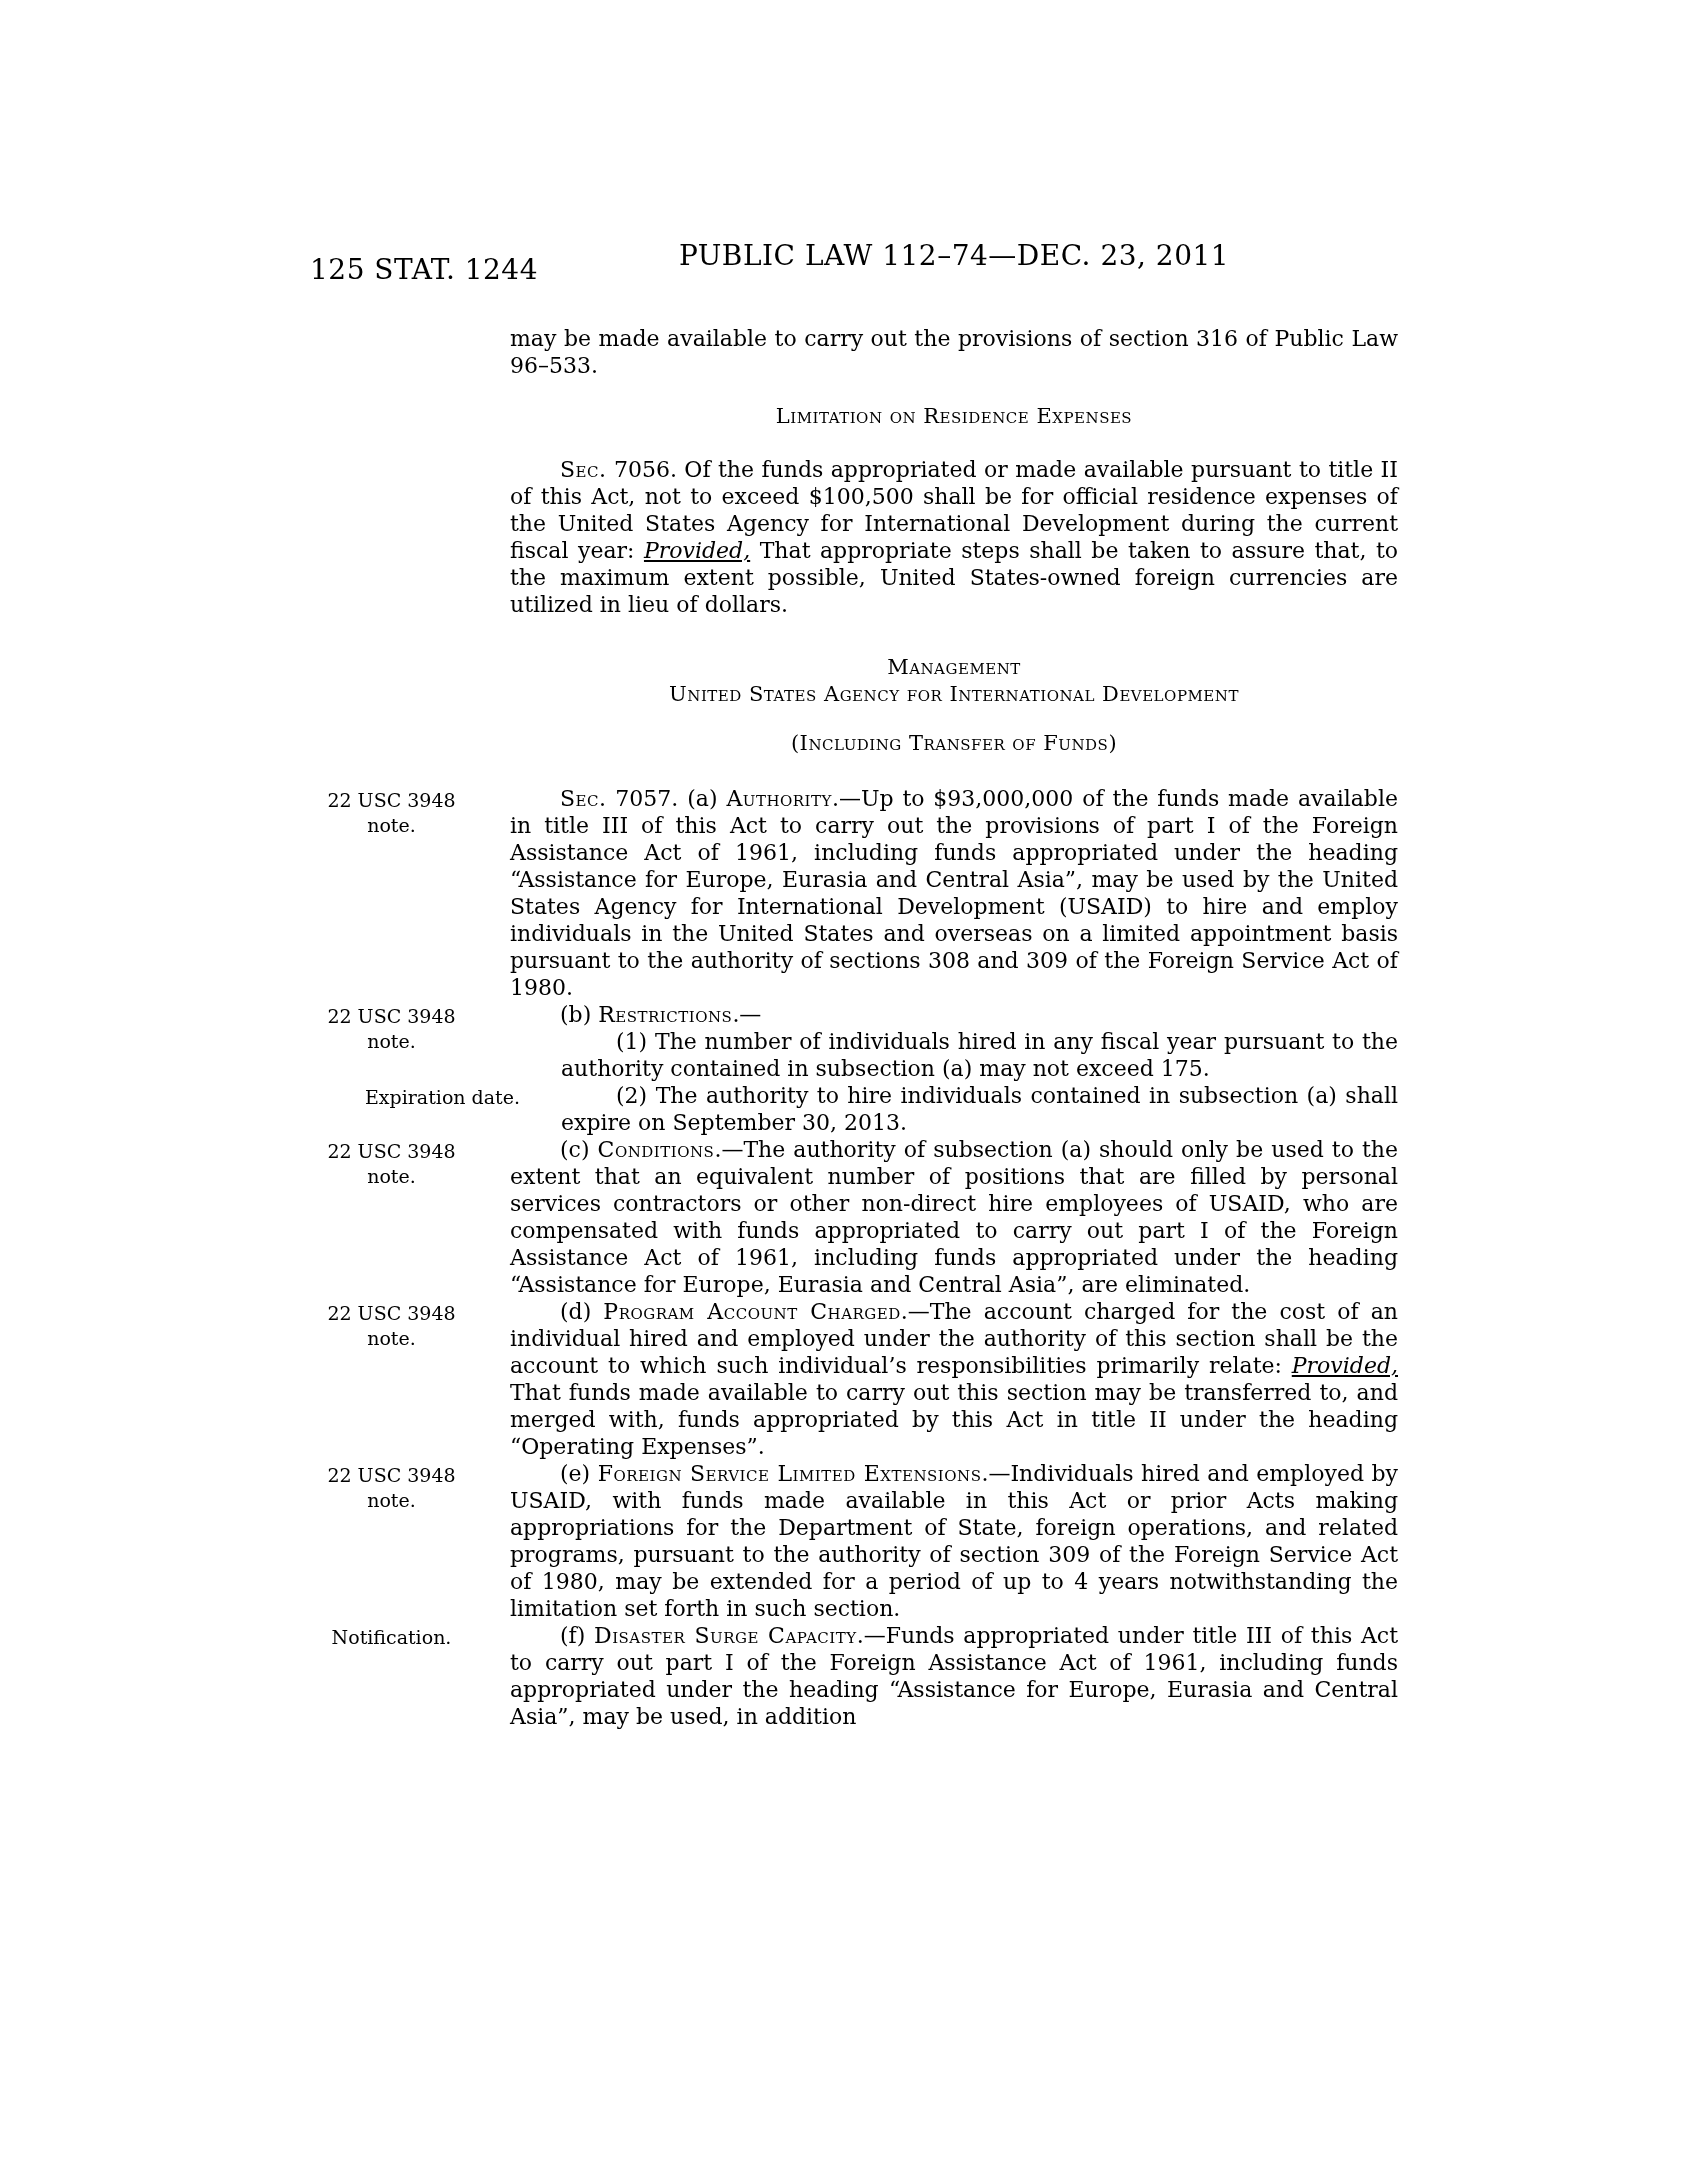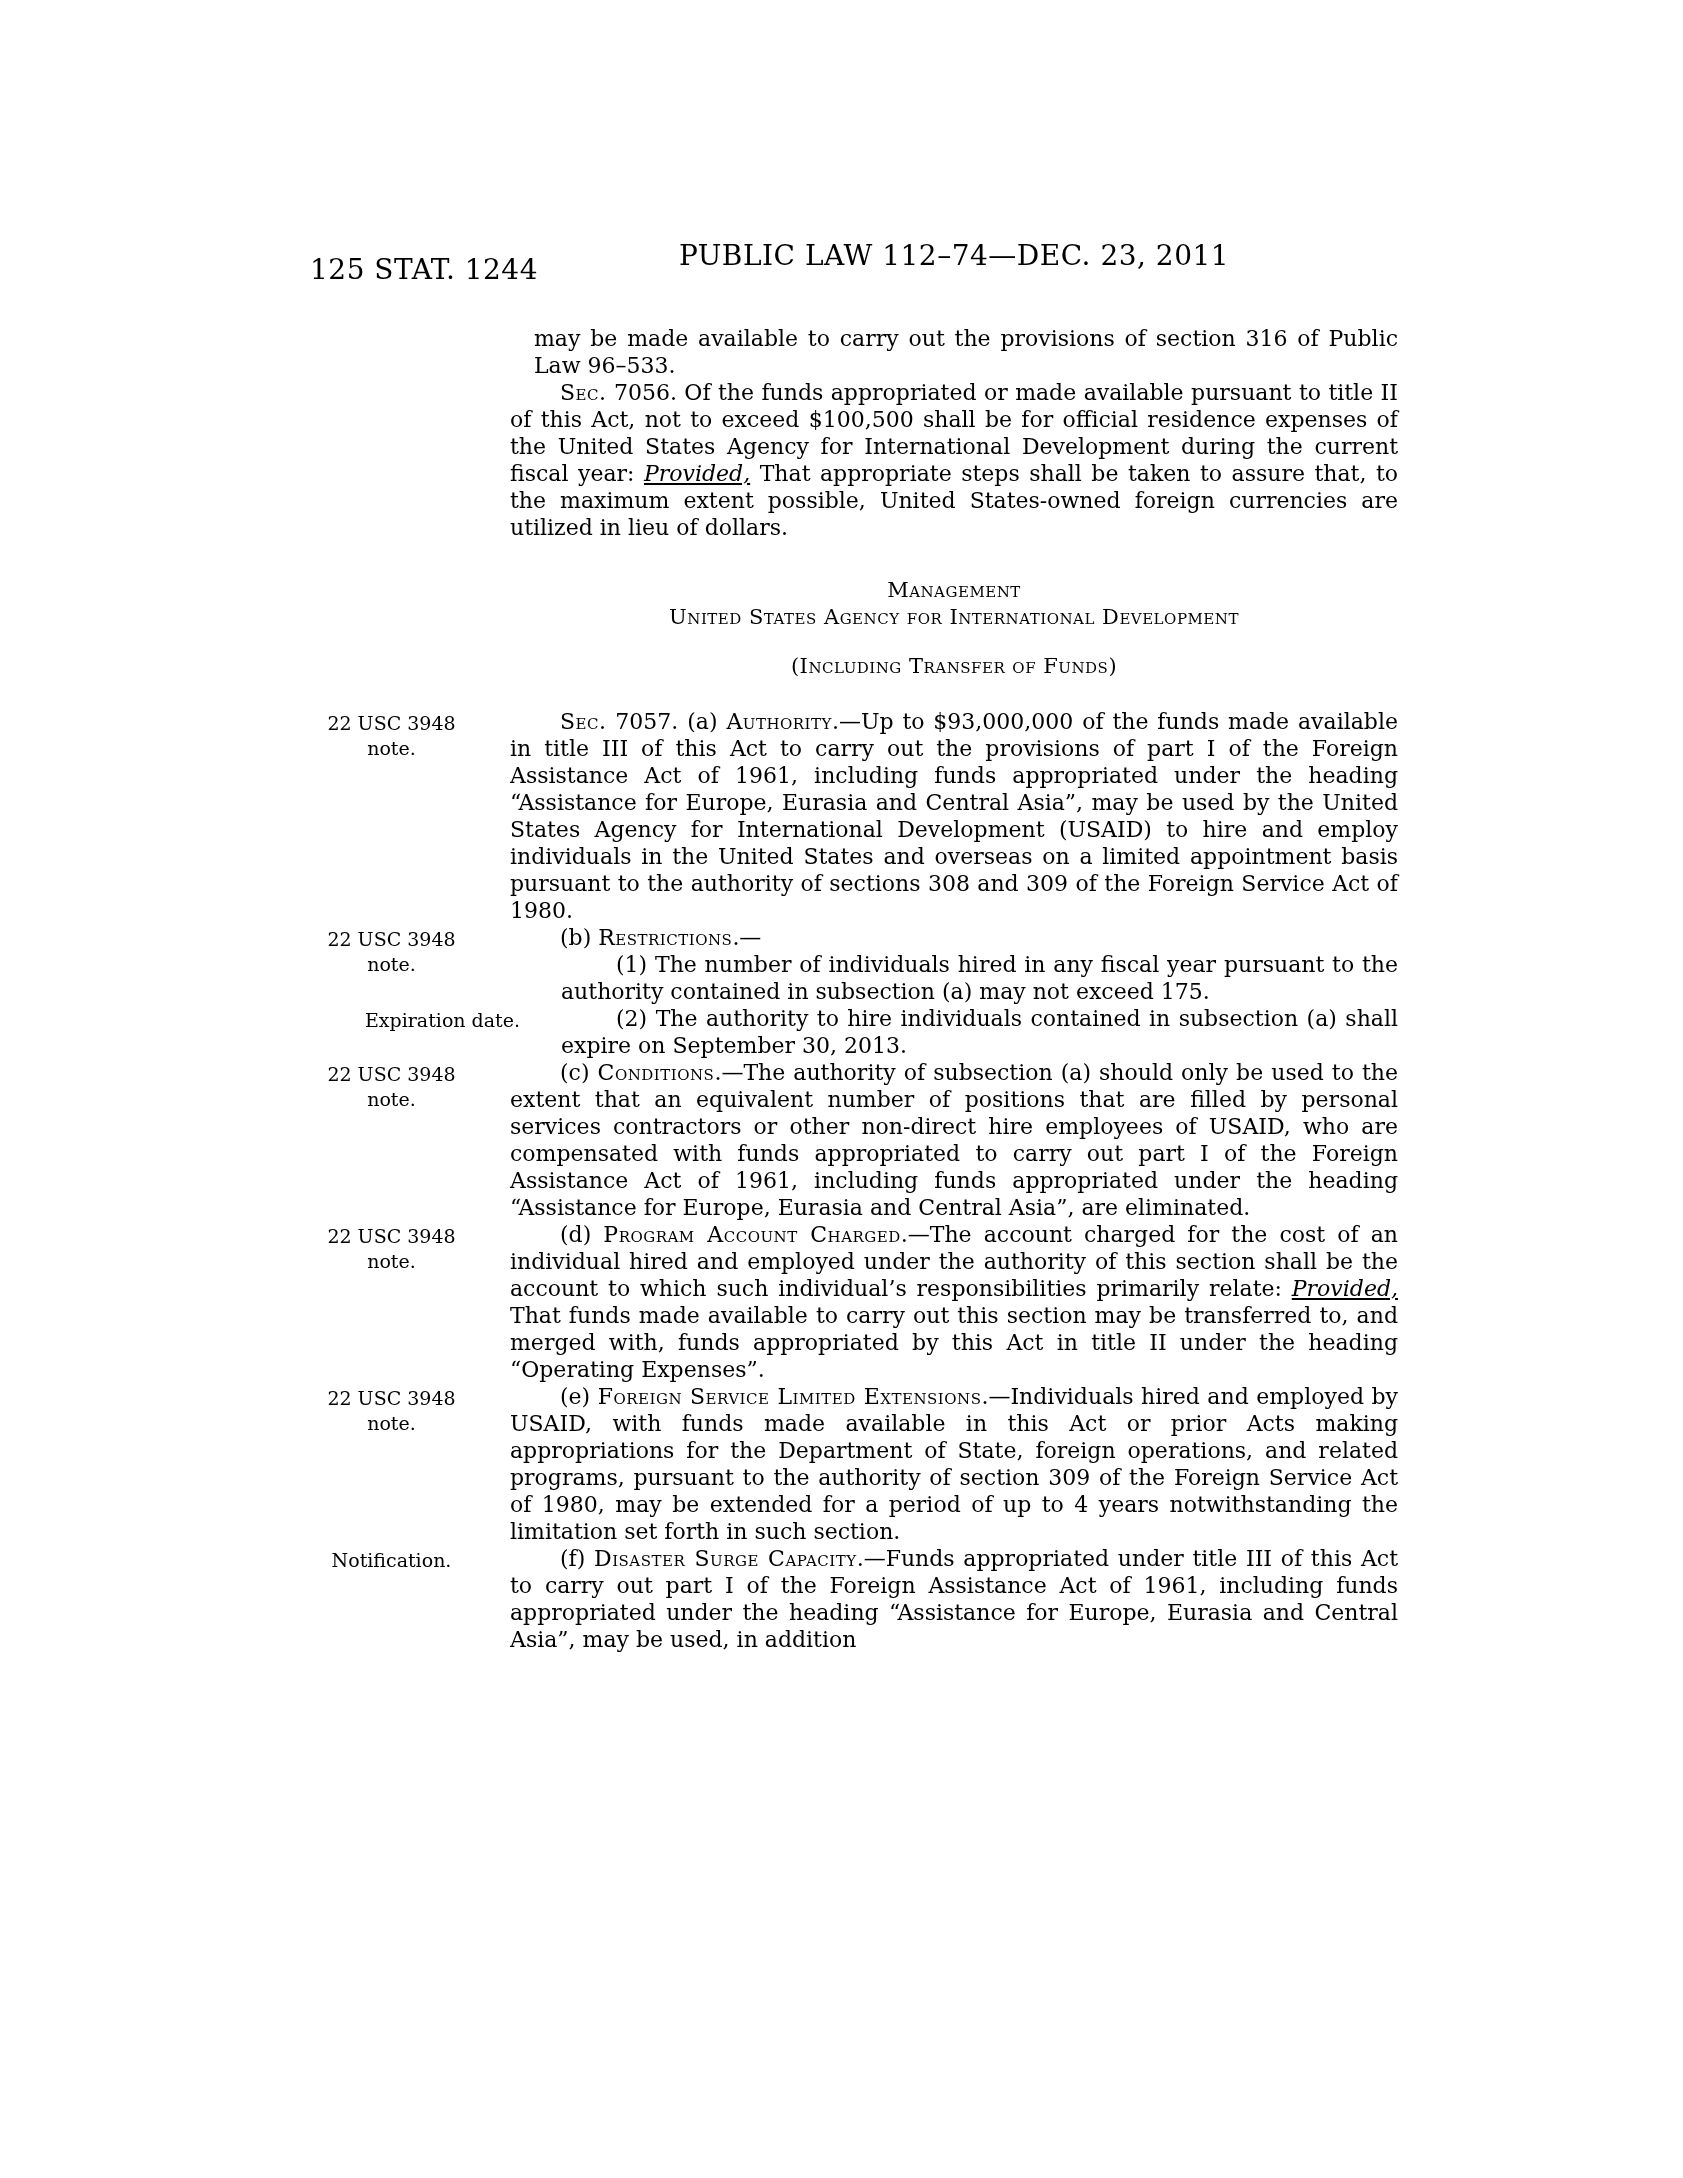--- a/index.html
+++ b/index.html
@@ -36,21 +36,21 @@
   .body-col {
     position: absolute;
     left: 510px;
     top: 325px;
     width: 888px;
     font-size: 22px;
     line-height: 27px;
     text-align: justify;
   }
   .para { position: relative; margin: 0; text-indent: 50px; }
-  .para.flush { text-indent: 0; margin-left: 24px; }
+  .para.flush { text-indent: 0; }
   .para.sub { margin-left: 51px; text-indent: 55px; }
   .sc { font-variant: small-caps; letter-spacing: 0.5px; }
   .it { font-style: italic; text-decoration: underline; }
   .heading {
     margin: 24px 0 26px;
     text-align: center;
     text-indent: 0;
     font-size: 21px;
     line-height: 27px;
     font-variant: small-caps;
@@ -72,20 +72,23 @@
   }
 </style>
 </head>
 <body>
 
 <div class="page" data-name="statute-page">
   <div class="stat-num" data-name="stat-page-number">125 STAT. 1244</div>
   <div class="law-head" data-name="law-running-head">PUBLIC LAW 112–74—DEC. 23, 2011</div>
   <main class="body-col" id="doc-body" data-name="document-body">
       <div data-name="para-continuation" class="para flush"><span data-name="text-run">may be made available to carry out the provisions of section 316 of Public Law 96–533.</span></div>
+      <div data-name="h-limitation" class="heading">
+        <div data-name="heading-line">Limitation on Residence Expenses</div>
+      </div>
       <div data-name="para-sec-7056" class="para"><span class="sc" data-name="text-run">Sec.</span><span data-name="text-run"> 7056. Of the funds appropriated or made available pursuant to title II of this Act, not to exceed $100,500 shall be for official residence expenses of the United States Agency for International Development during the current fiscal year: </span><span class="it" data-name="text-run">Provided,</span><span data-name="text-run"> That appropriate steps shall be taken to assure that, to the maximum extent possible, United States-owned foreign currencies are utilized in lieu of dollars.</span></div>
       <div data-name="h-usaid" class="heading">
         <div data-name="heading-line">Management</div>
         <div data-name="heading-line">United States Agency for International Development</div>
       </div>
       <div data-name="h-transfer" class="heading">
         <div data-name="heading-line">(Including Transfer of Funds)</div>
       </div>
       <div data-name="para-sec-7057-a" class="para"><span class="sc" data-name="text-run">Sec.</span><span data-name="text-run"> 7057. (a) </span><span class="sc" data-name="text-run">Authority</span><span data-name="text-run">.—Up to $93,000,000 of the funds made available in title III of this Act to carry out the provisions of part I of the Foreign Assistance Act of 1961, including funds appropriated under the heading “Assistance for Europe, Eurasia and Central Asia”, may be used by the United States Agency for International Development (USAID) to hire and employ individuals in the United States and overseas on a limited appointment basis pursuant to the authority of sections 308 and 309 of the Foreign Service Act of 1980.</span><div class="note" data-name="margin-note">22 USC 3948 note.</div></div>
       <div data-name="para-sec-7057-b" class="para"><span data-name="text-run">(b) </span><span class="sc" data-name="text-run">Restrictions</span><span data-name="text-run">.—</span><div class="note" data-name="margin-note">22 USC 3948 note.</div></div>

